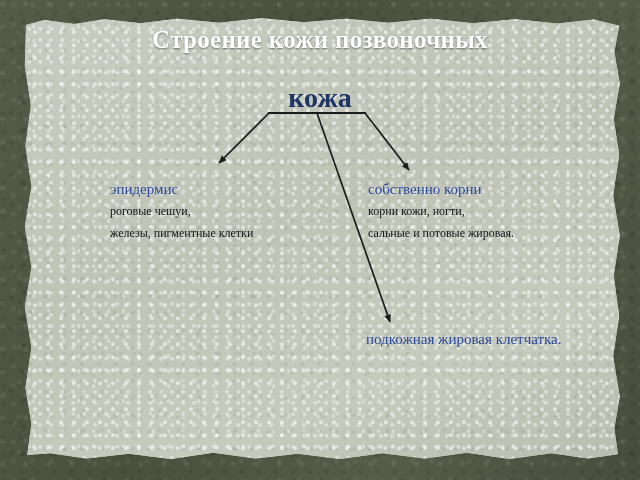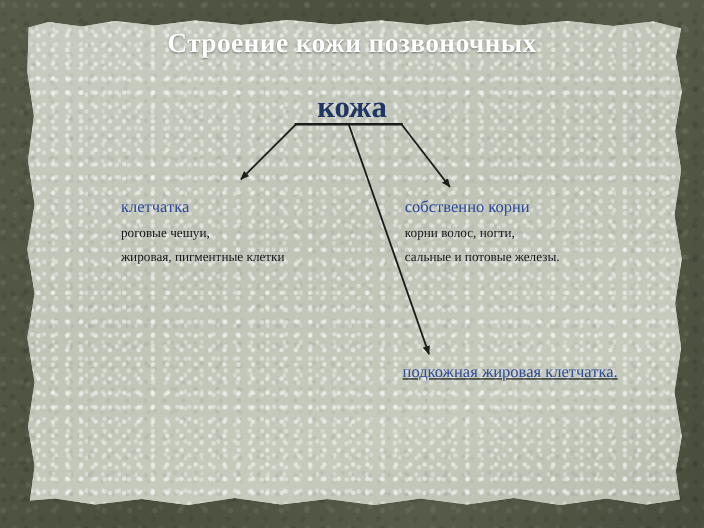--- a/index.html
+++ b/index.html
@@ -121,21 +121,20 @@
     line-height: 22px;
     white-space: nowrap;
   }
 
   #branch-epidermis { left: 110px; top: 178px; }
   #branch-dermis    { left: 368px; top: 178px; }
 
   #branch-hypodermis {
     left: 366px;
     top: 328px;
-    text-decoration: underline;
   }
   #branch-hypodermis .branch-heading { font-size: 15px; }
 </style>
 </head>
 <body>
 
 <div id="slide">
 
   <div id="paper"></div>
 
@@ -155,29 +154,29 @@
       <line x1="269" y1="113" x2="365" y2="113" stroke="#1b1d1a" stroke-width="2.2" stroke-linecap="square"></line>
 
       <line x1="269" y1="113" x2="219" y2="163" stroke="#1b1d1a" stroke-width="1.7" marker-end="url(#arrowhead)"></line>
 
       <line x1="365" y1="113" x2="409" y2="170" stroke="#1b1d1a" stroke-width="1.7" marker-end="url(#arrowhead)"></line>
 
       <line x1="317" y1="113" x2="390" y2="322" stroke="#1b1d1a" stroke-width="1.7" marker-end="url(#arrowhead)"></line>
     </svg>
 
     <div class="branch-block" id="branch-epidermis">
-      <div class="branch-heading">клетчатка</div>
+      <div class="branch-heading">эпидермис</div>
       <div class="branch-line">роговые чешуи,</div>
-      <div class="branch-line">жировая, пигментные клетки</div>
+      <div class="branch-line">железы, пигментные клетки</div>
     </div>
 
     <div class="branch-block" id="branch-dermis">
       <div class="branch-heading"> собственно корни</div>
-      <div class="branch-line">корни волос, ногти,</div>
-      <div class="branch-line">сальные и потовые железы.</div>
+      <div class="branch-line">корни кожи, ногти,</div>
+      <div class="branch-line">сальные и потовые жировая.</div>
     </div>
 
     <div class="branch-block" id="branch-hypodermis">
       <div class="branch-heading">подкожная жировая клетчатка.</div>
     </div>
 
   </div>
 </div>
 
 </body></html>

